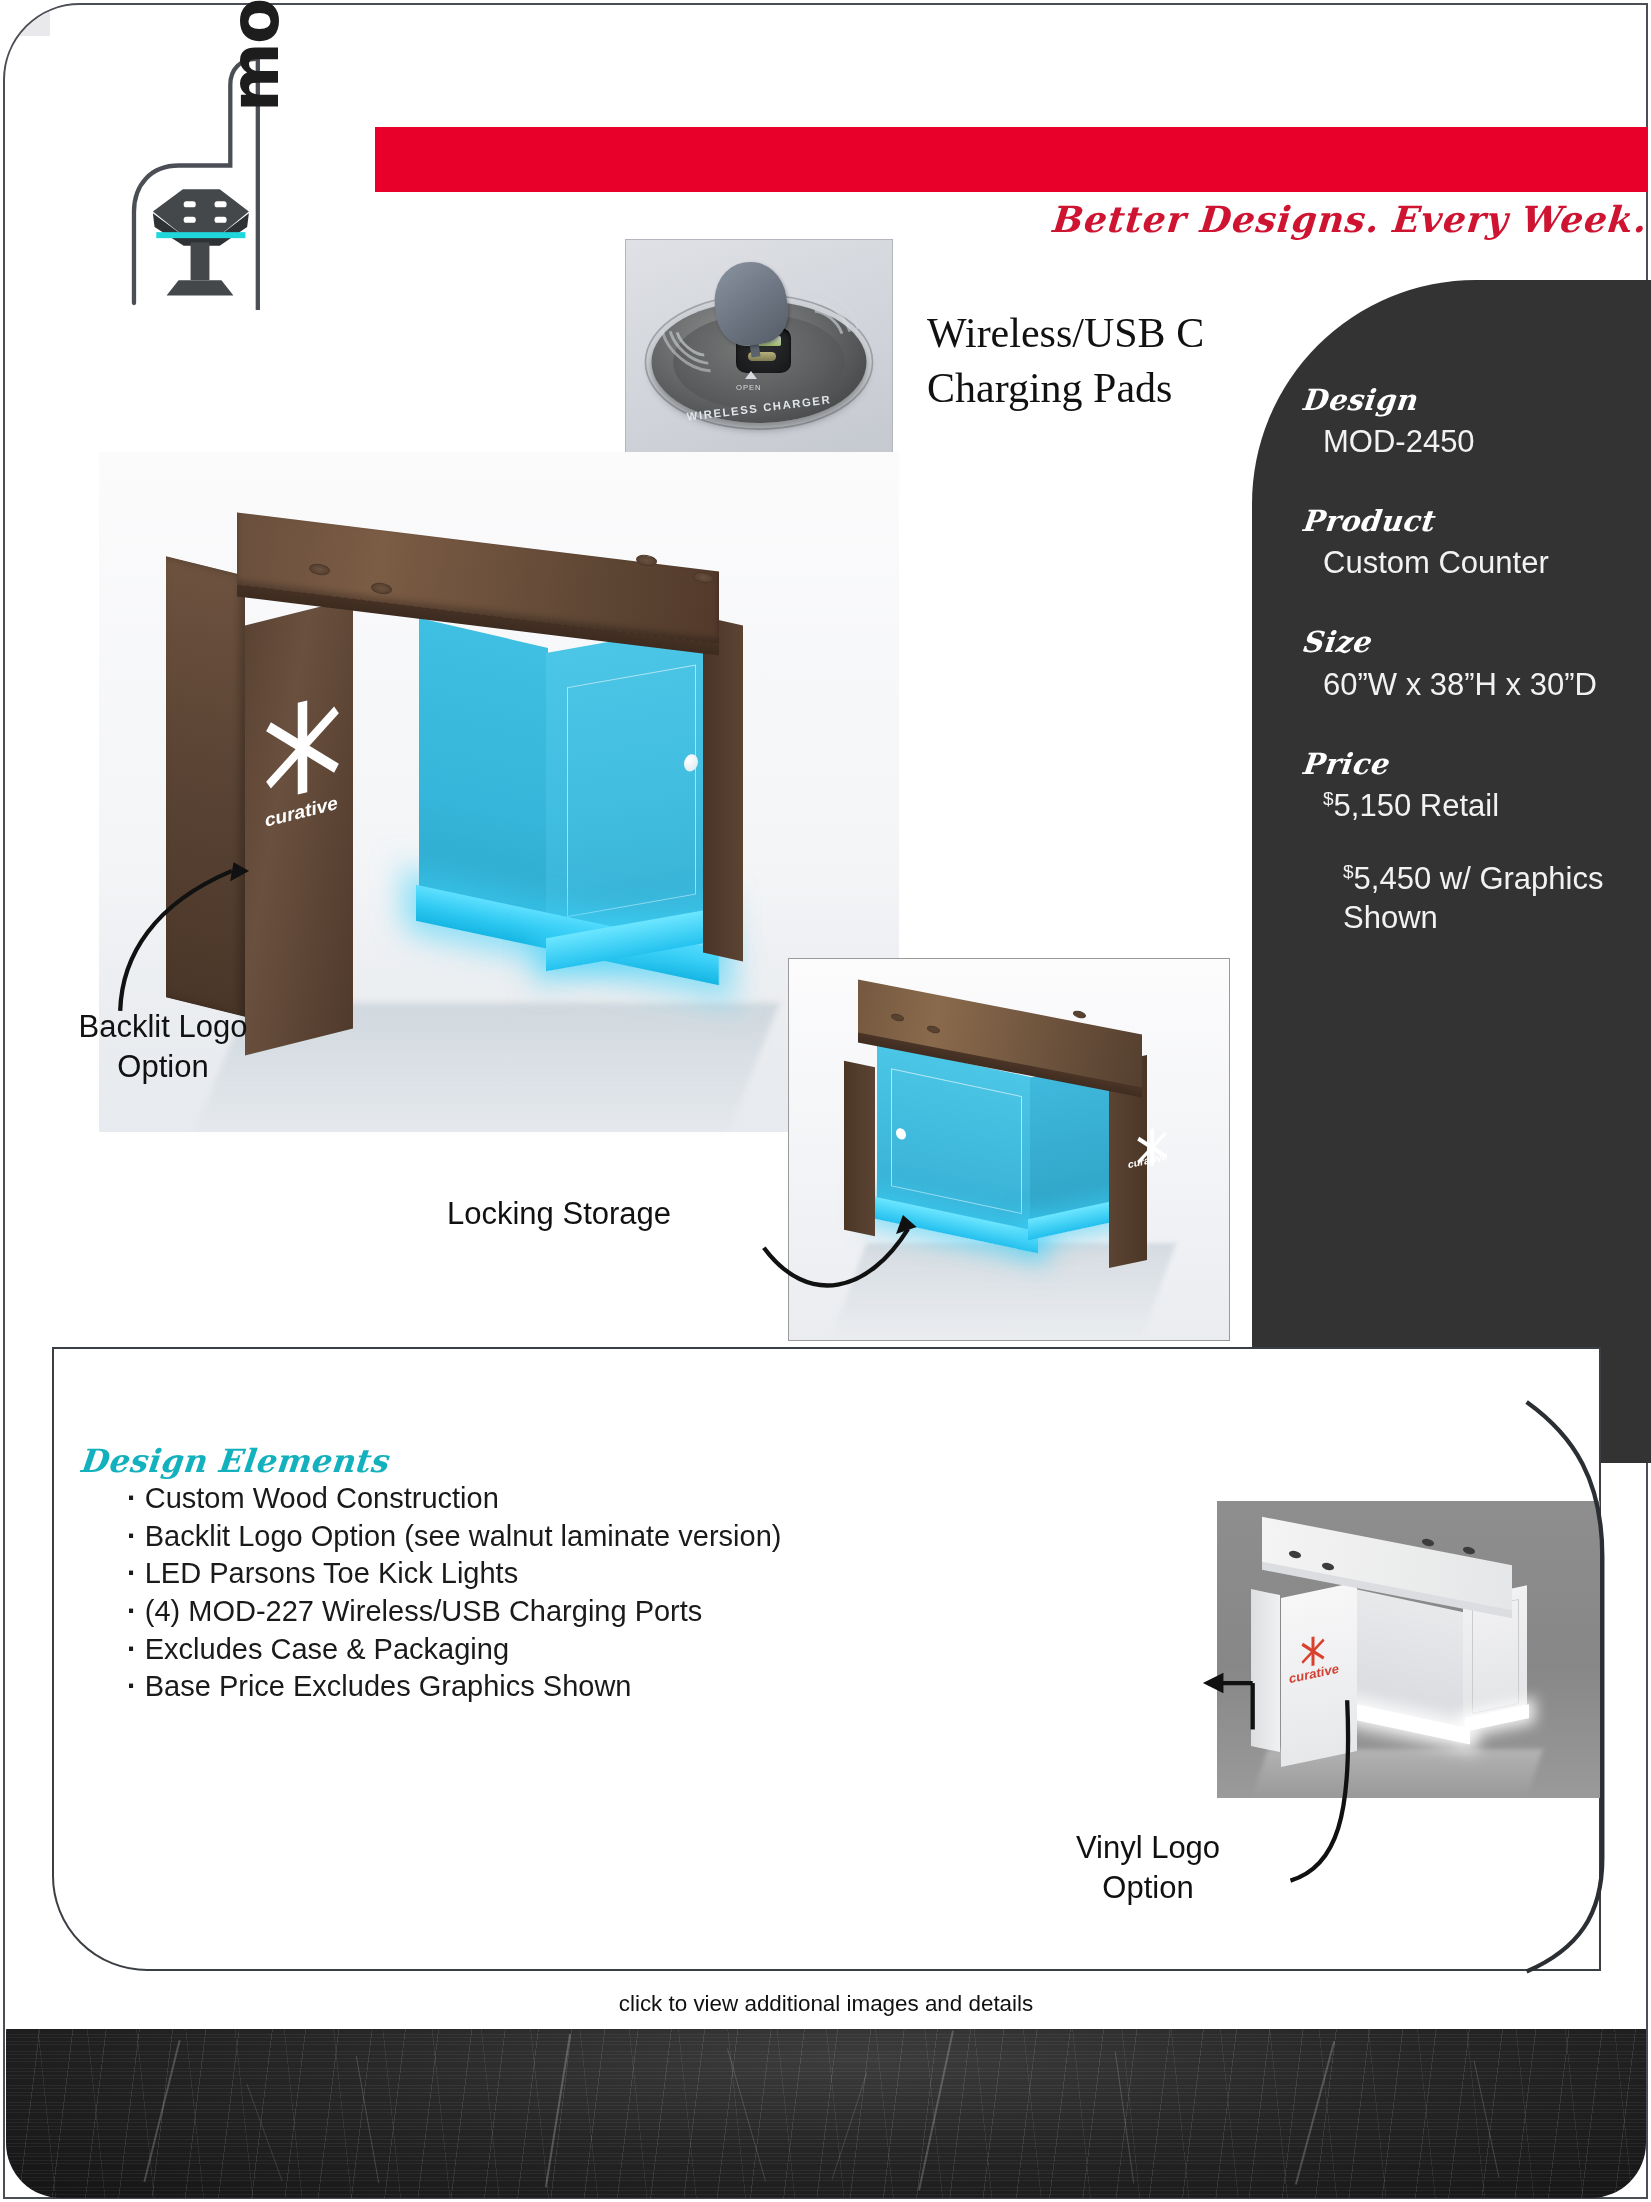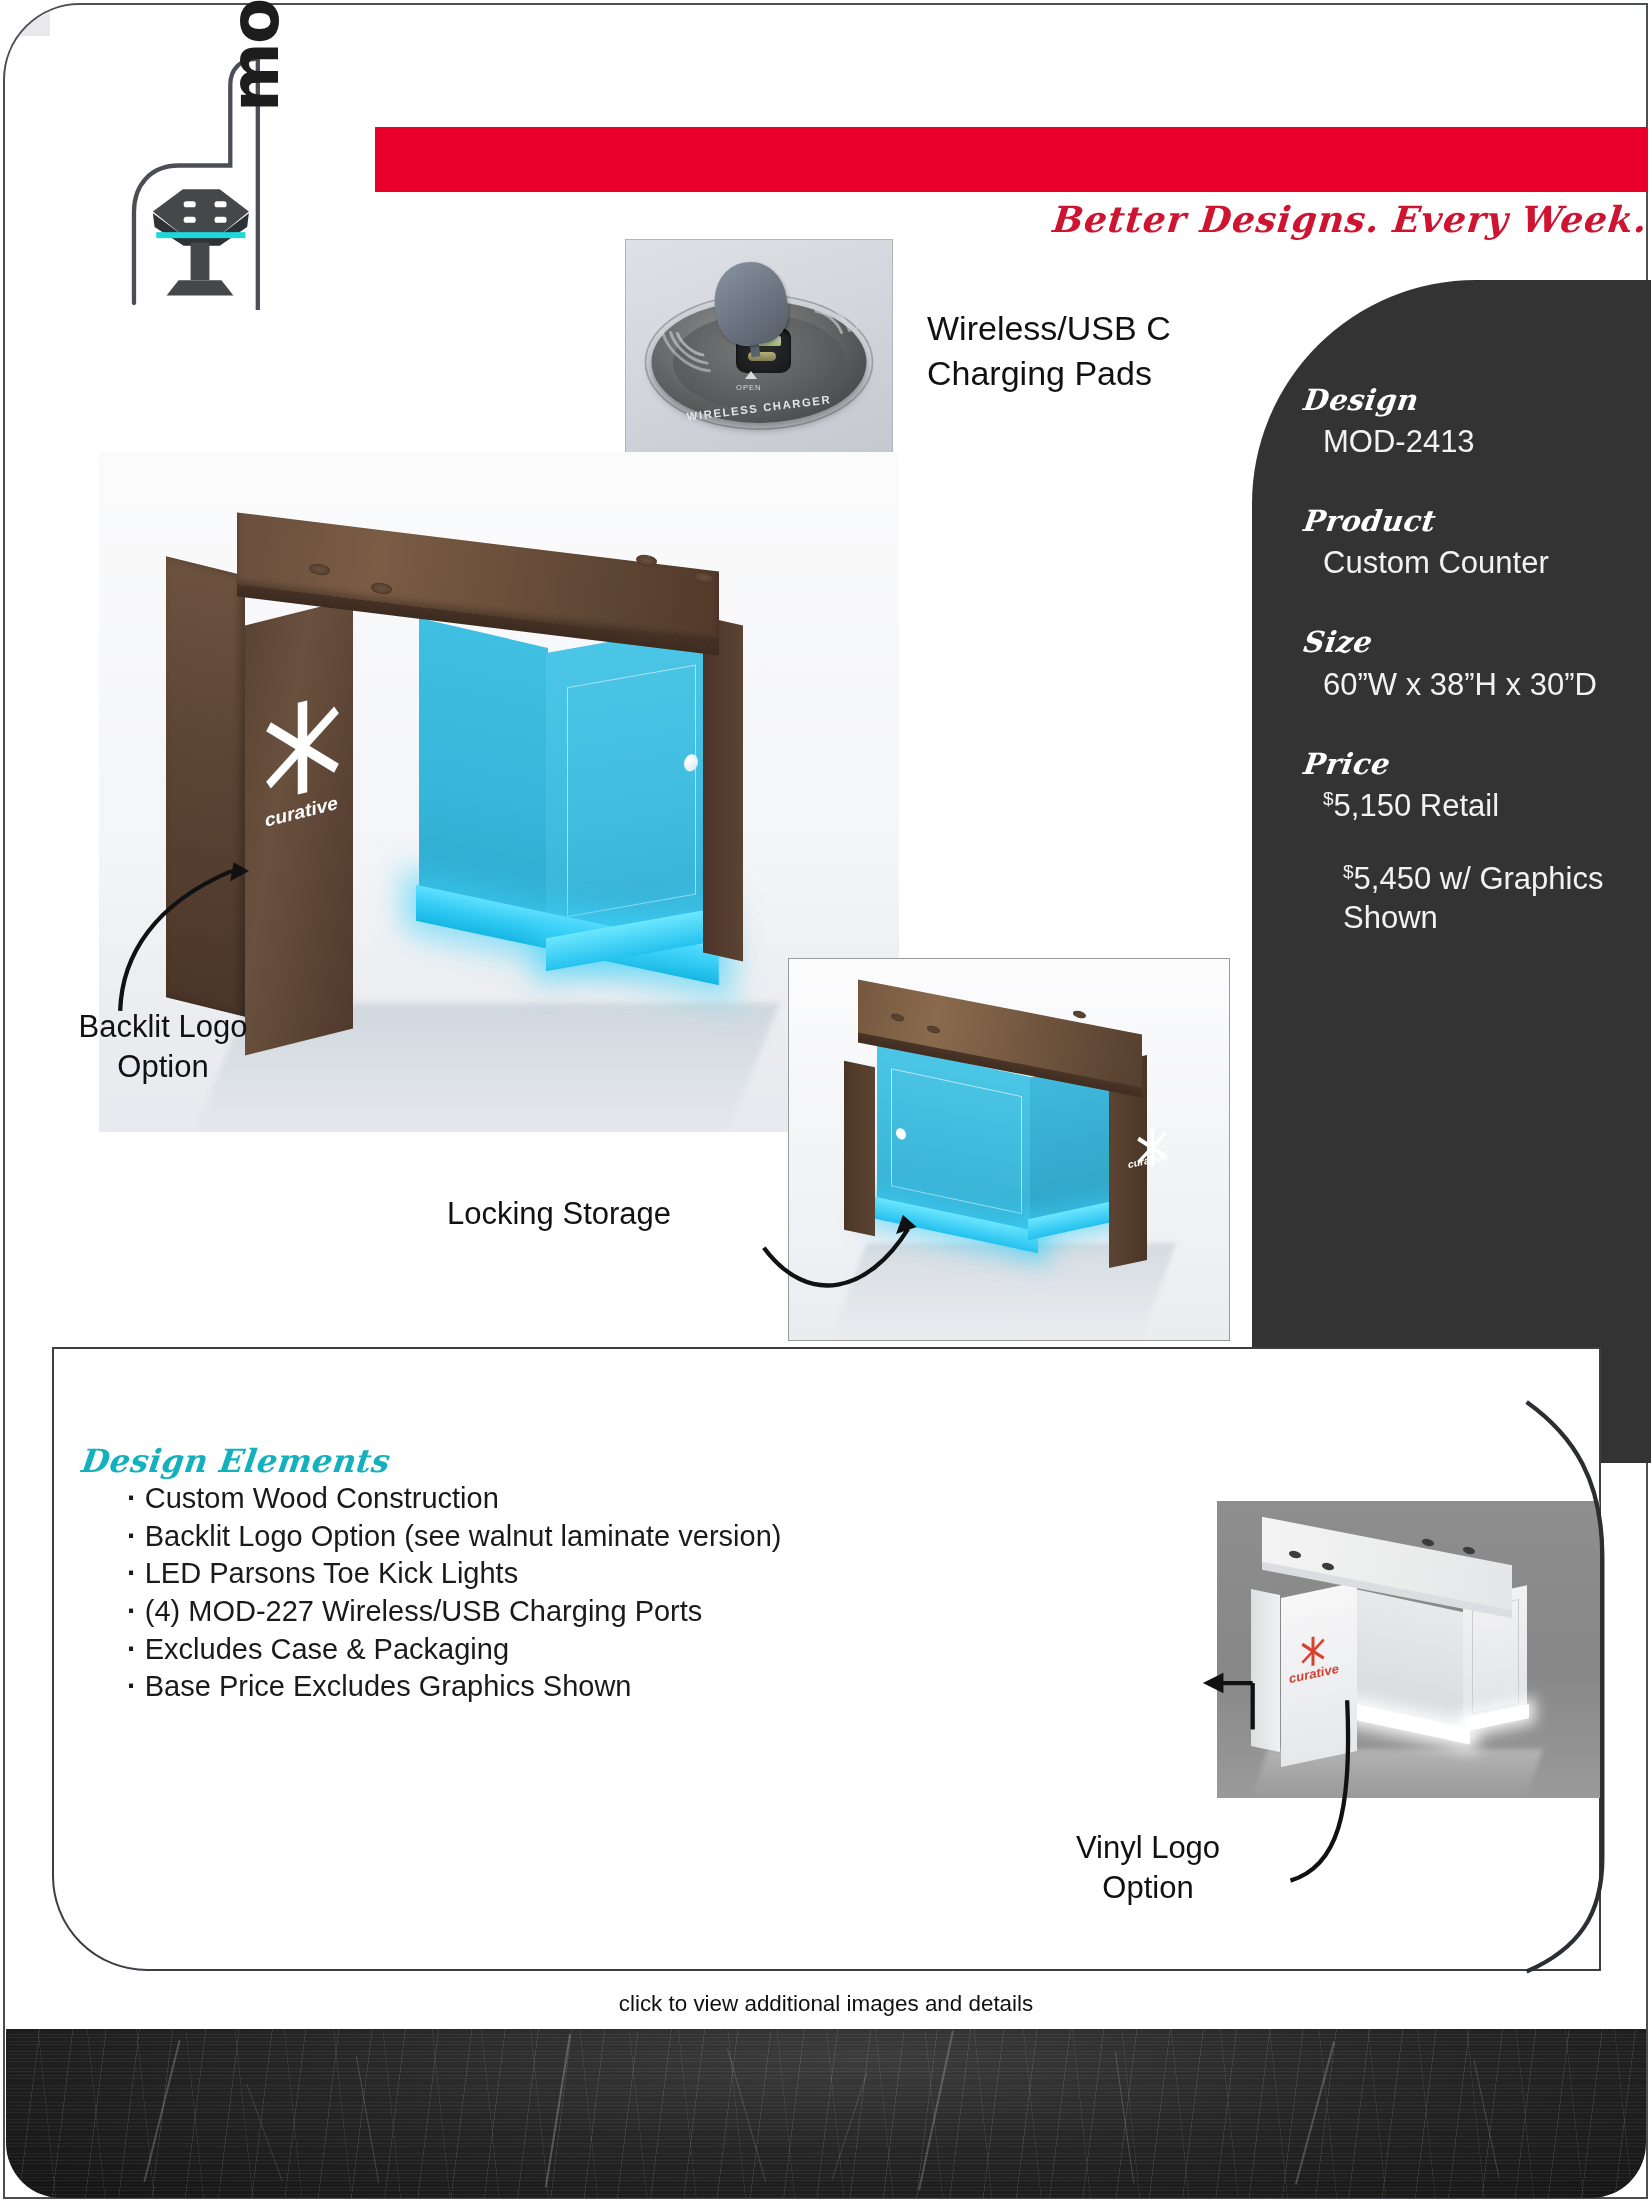--- a/index.html
+++ b/index.html
@@ -139,22 +139,22 @@
   .pad-tail {
     position:absolute; left:602px; top:471px;
     width:0;height:0;
     border-left: 0 solid transparent;
     border-right: 103px solid transparent;
     border-top: 67px solid #e3e5e9;
   }
 
   .label-charging {
     position:absolute; left:927px; top:306px;
-    font-size: 34px; color:#111; line-height:1.32;
-    font-family:Liberation Sans, sans-serif;
+    font-size: 42px; color:#111; line-height:1.32;
+    font-family:Liberation Serif, serif;
   }
 
   
   .hero-scene {
     position:absolute; left:99px; top:452px; width:800px; height:680px;
     background: linear-gradient(180deg,#fbfbfc 0%,#f4f5f7 58%,#eceef1 100%);
   }
   .hero-floor {
     position:absolute; left:0; bottom:0; width:100%; height:258px;
     background: linear-gradient(180deg,rgba(235,238,242,0) 0%, #e7eaee 100%);
@@ -532,21 +532,21 @@
  <svg class="arrow" style="left:757px; top:1196px;" width="206" height="112" viewBox="0 0 240 130">
    <path d="M8 60 C60 130 130 112 176 38" fill="none" stroke="#111" stroke-width="5"></path>
    <polygon points="170,22 186,36 162,44" fill="#111"></polygon>
  </svg>
  <div class="label-locking">Locking Storage</div>
 
  <div class="spec-panel">
    <div class="spec-inner">
      <div class="spec-block">
        <div class="spec-head">Design</div>
-       <div class="spec-val">MOD-2413</div>
+       <div class="spec-val">MOD-2450</div>
      </div>
      <div class="spec-block">
        <div class="spec-head">Product</div>
        <div class="spec-val">Custom Counter</div>
      </div>
      <div class="spec-block">
        <div class="spec-head">Size</div>
        <div class="spec-val" style="max-width:293px;">60”W x 38”H x 30”D</div>
      </div>
      <div class="spec-block">

